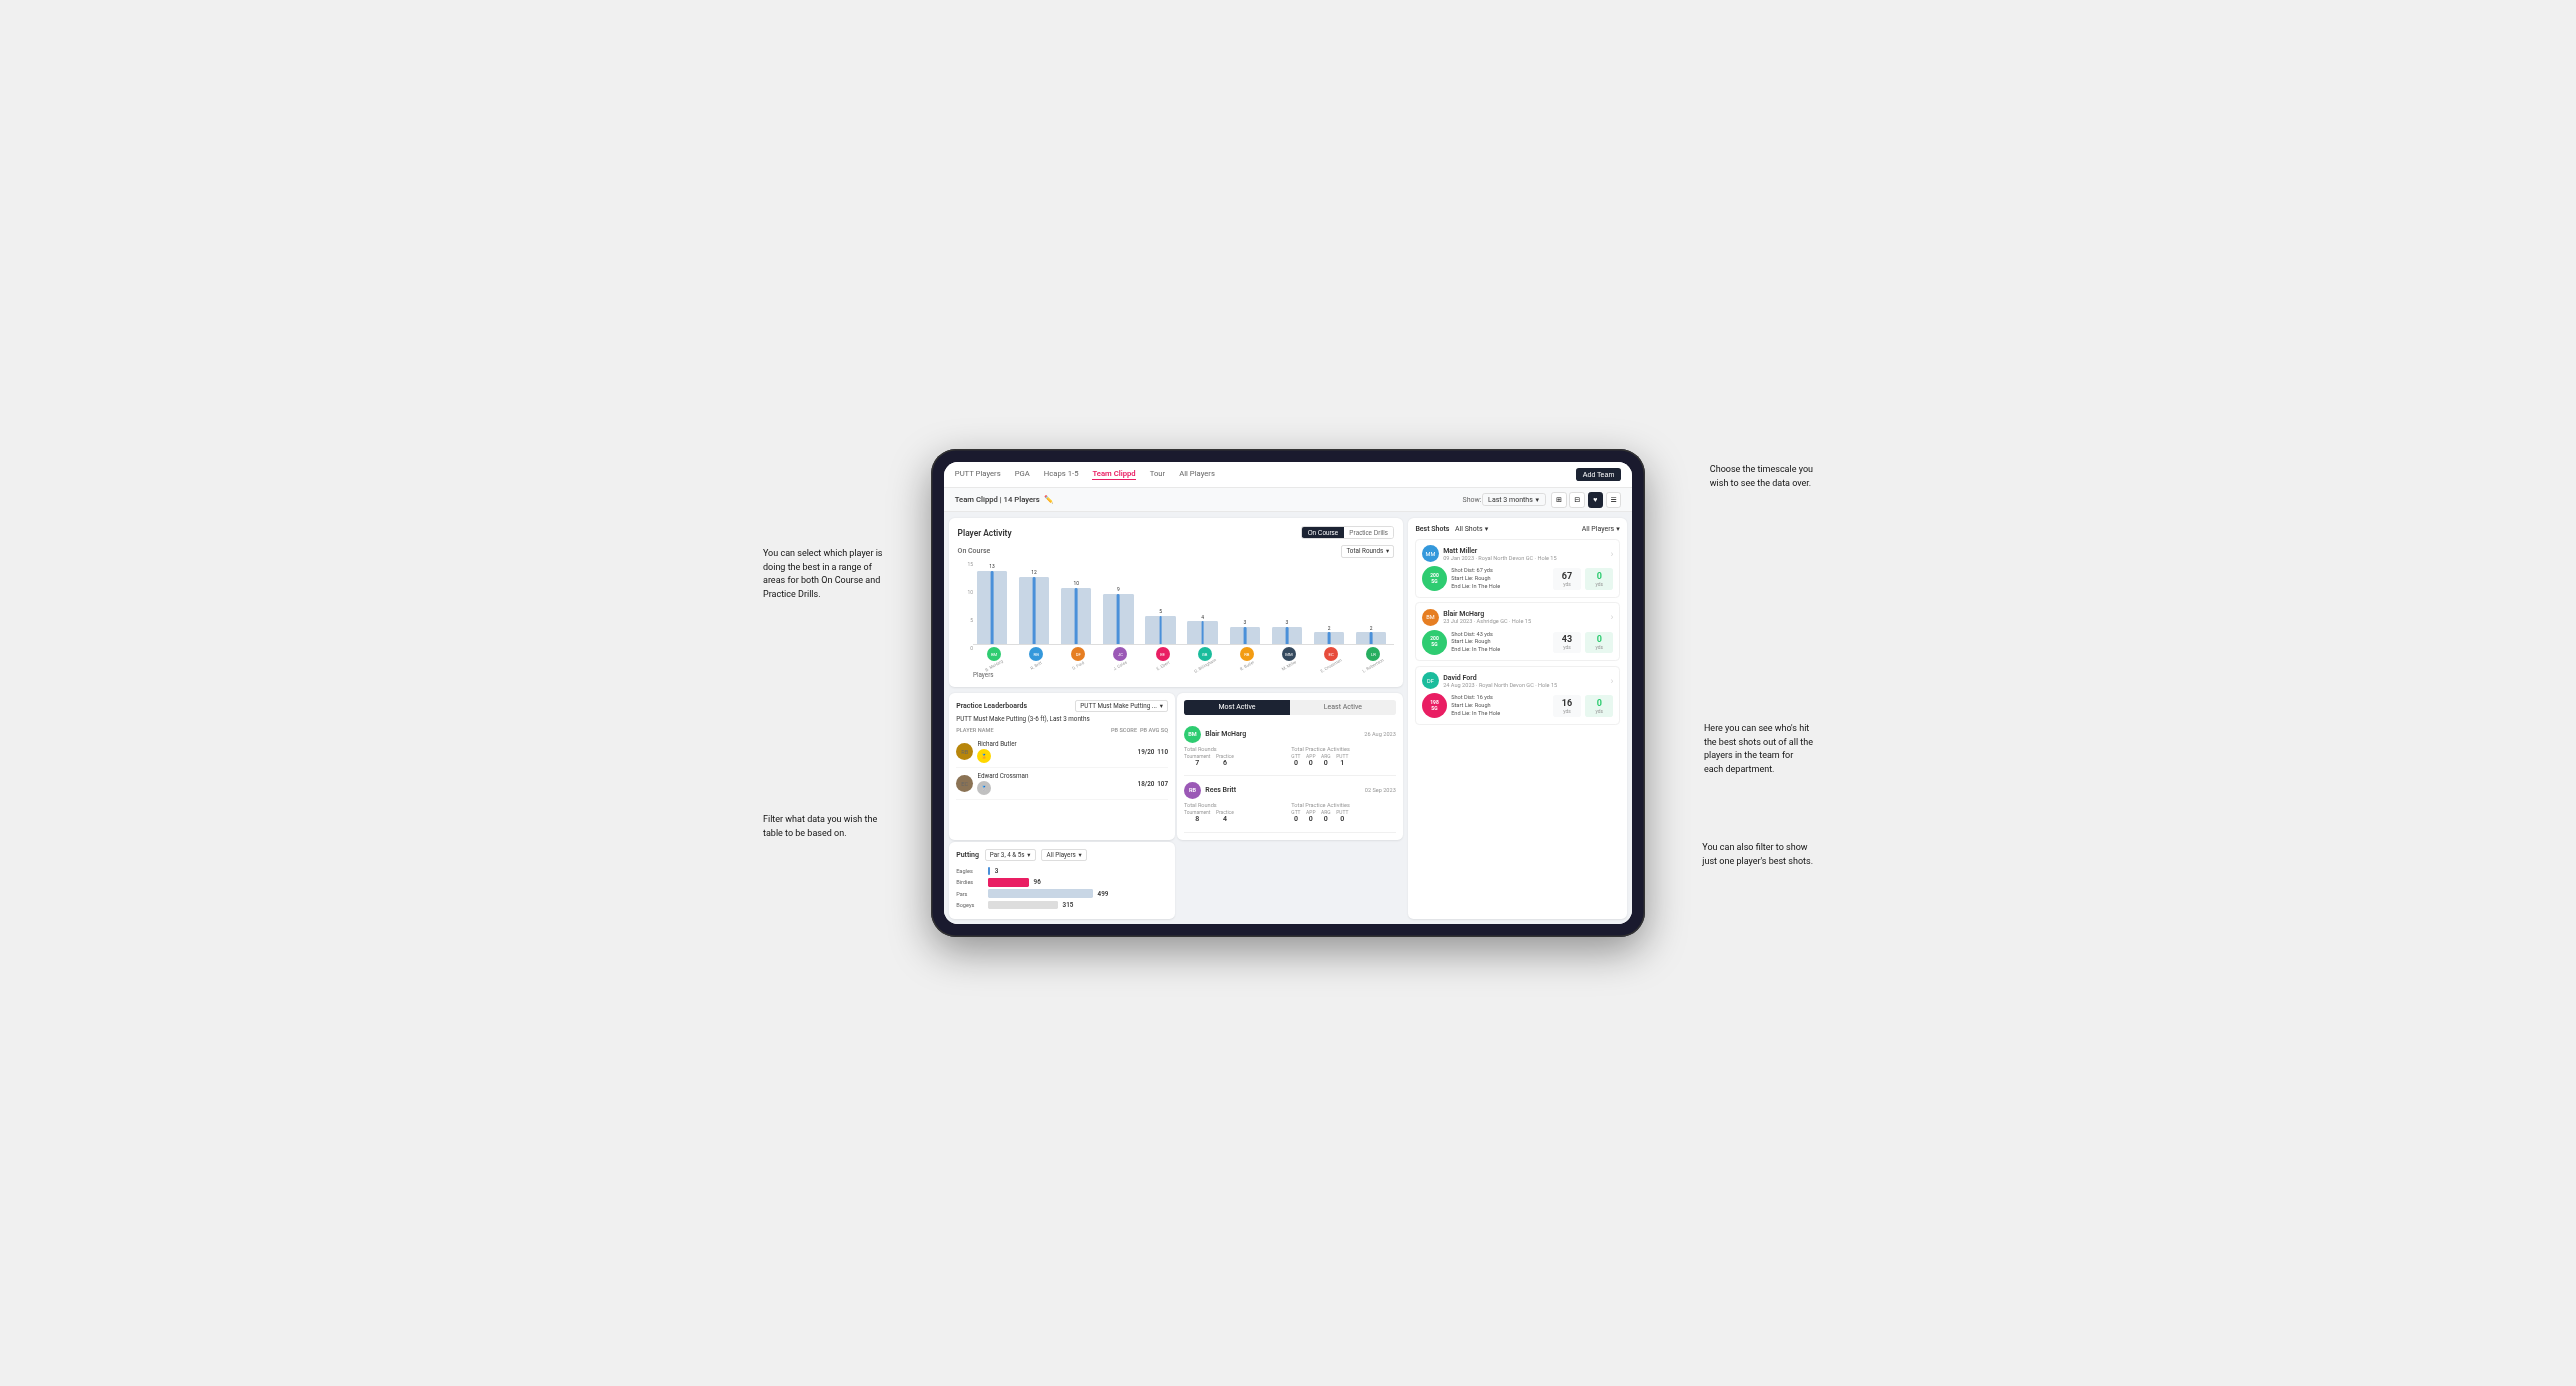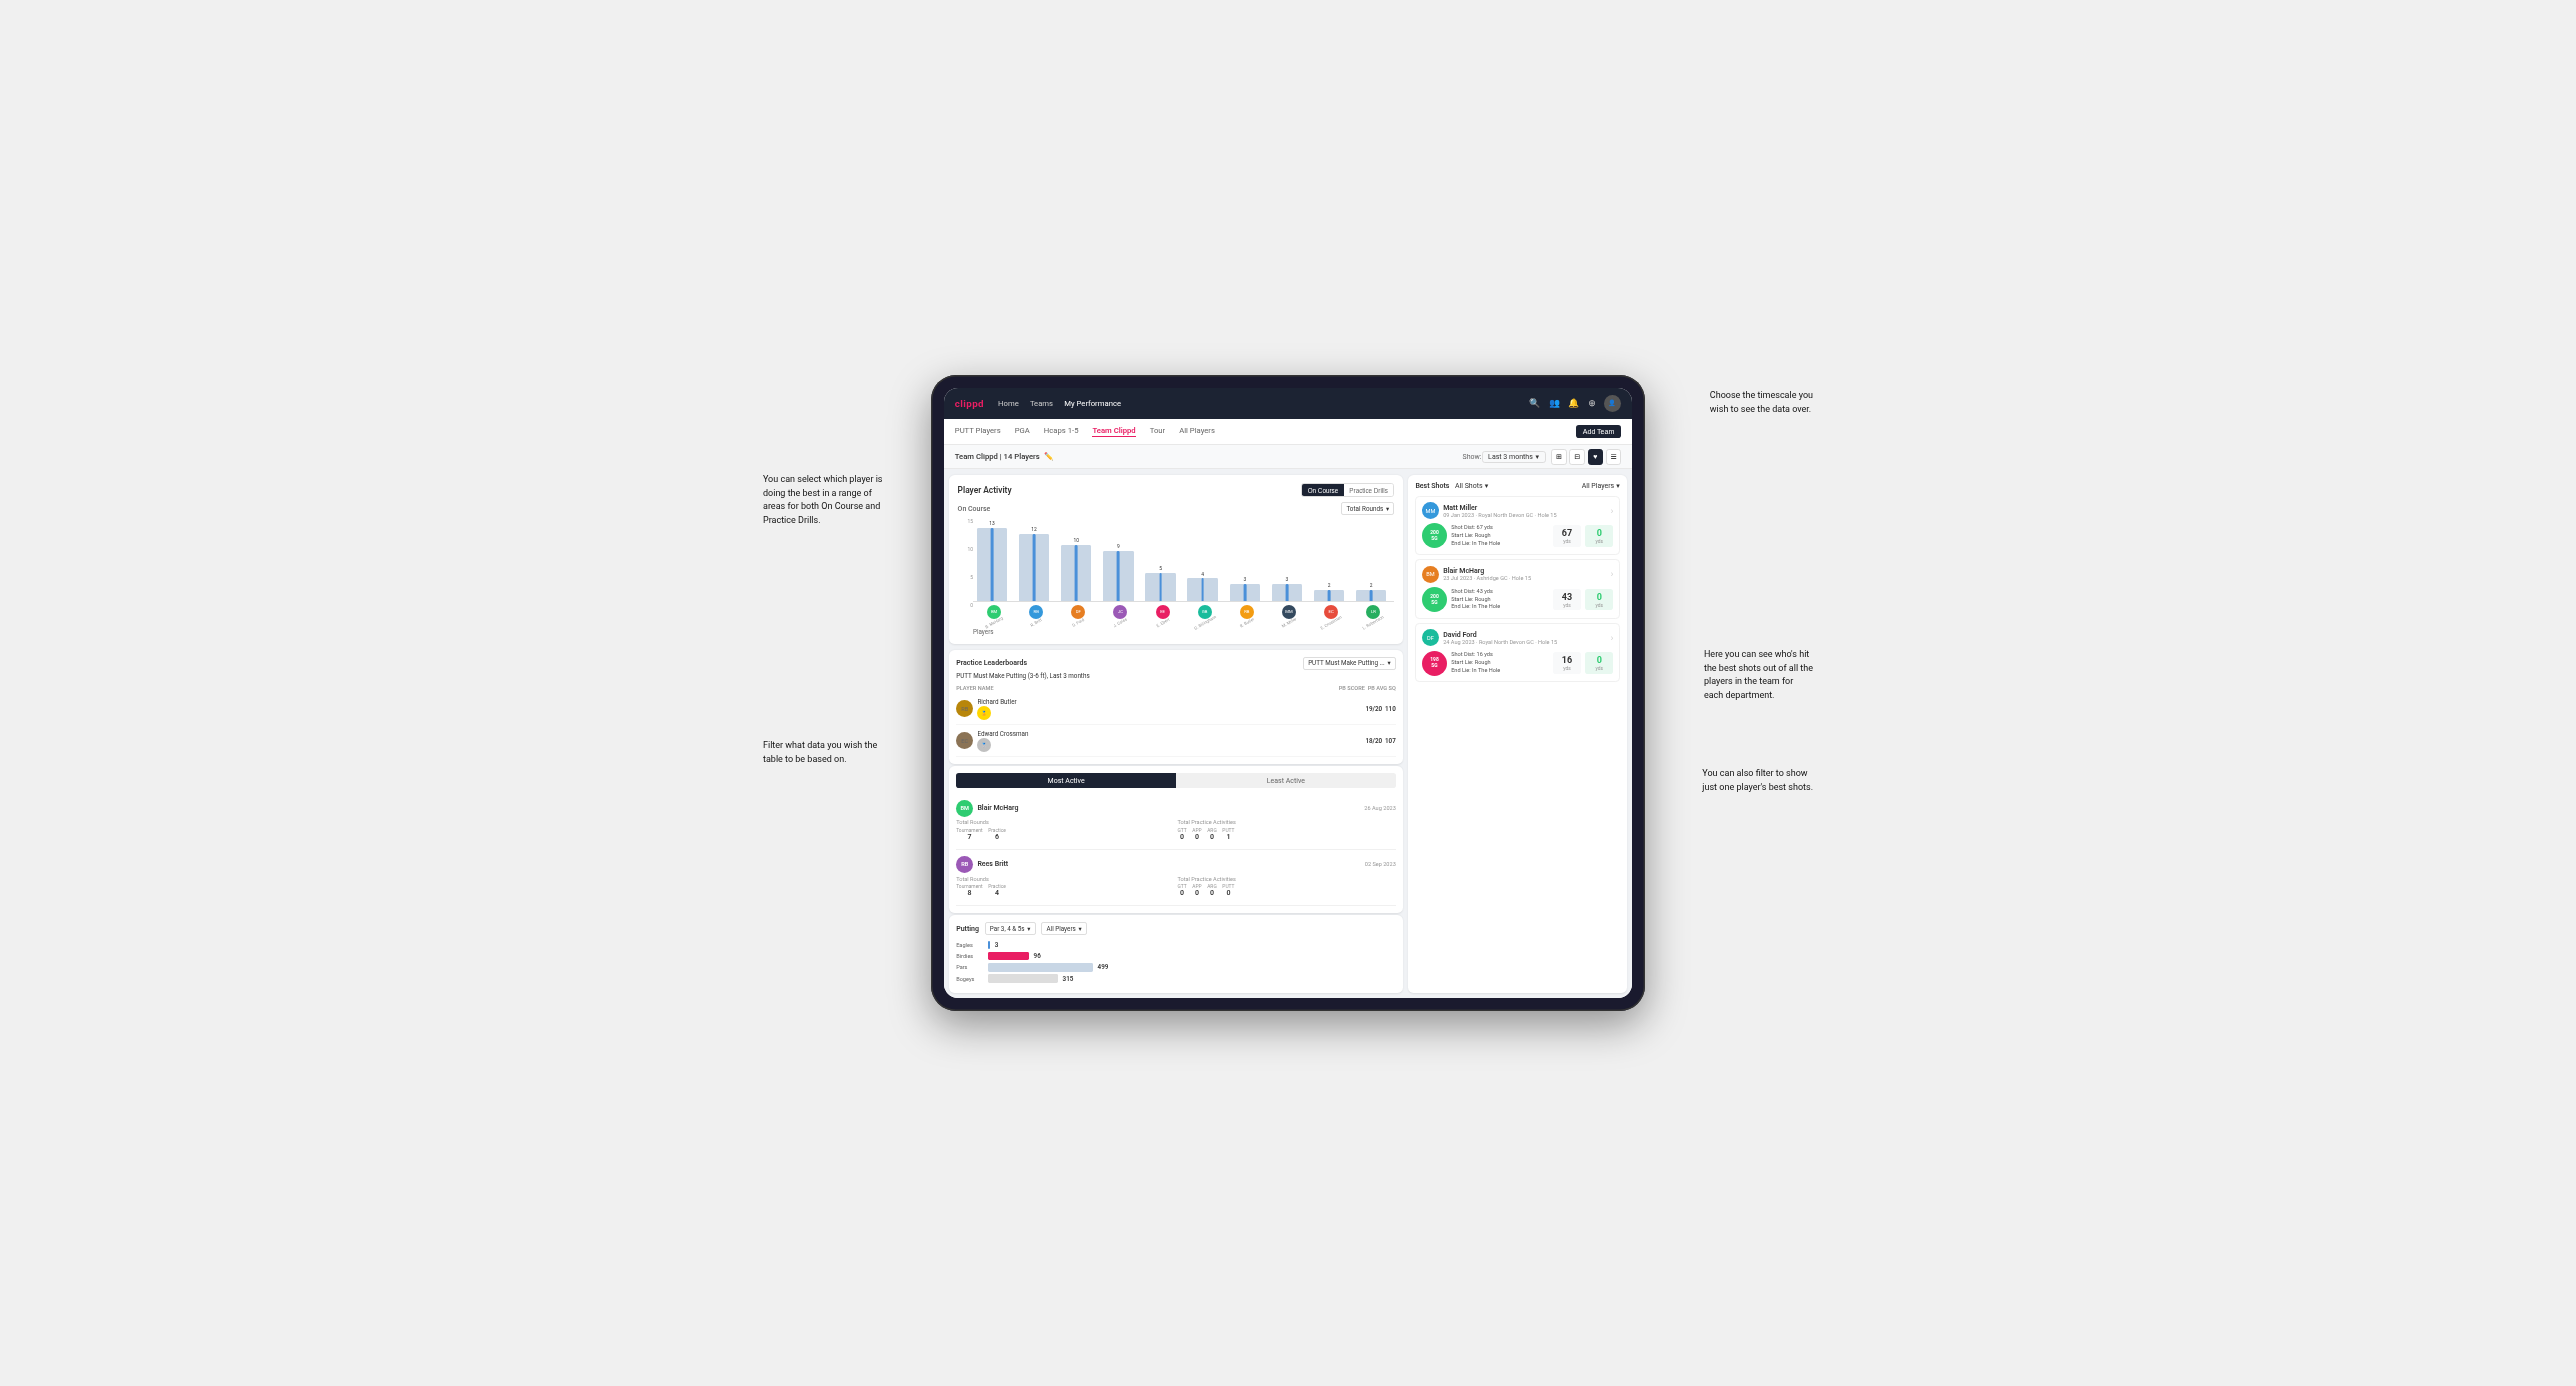--- a/index.html
+++ b/index.html
@@ -411,21 +411,21 @@
     }
     .stat-value-green {
       font-size: 9px;
       font-weight: 700;
       color: #2ecc71;
     }
 
     
     .bottom-row {
       display: grid;
-      grid-template-columns: 1fr;
+      grid-template-columns: 1fr 1fr;
       gap: 2px;
       padding: 0 5.6px 5.6px;
     }
 
     
     .practice-card {
       background: #fff;
       border-radius: 5.6px;
       padding: 7px;
       box-shadow: 0 0.7px 2.1px rgba(0,0,0,0.08);
@@ -661,35 +661,20 @@
 each department.</span>
   </div>
   <div class="annotation annotation-right-bottom">
     <span style="white-space:pre-line;">You can also filter to show
 just one player's best shots.</span>
   </div>
 
   <div class="tablet-frame">
     <div class="tablet-screen">
 
-      <div class="top-nav">
-        <span class="nav-logo">clippd</span>
-        <div class="nav-links">
-          <span class="nav-link">Home</span>
-          <span class="nav-link">Teams</span>
-          <span class="nav-link active">My Performance</span>
-        </div>
-        <div class="nav-icons">
-          <span class="nav-icon">🔍</span>
-          <span class="nav-icon">👥</span>
-          <span class="nav-icon">🔔</span>
-          <span class="nav-icon">⊕</span>
-          <div class="avatar-circle">👤</div>
-        </div>
-      </div>
 
       <div class="sub-nav">
         <span class="sub-nav-tab">PUTT Players</span>
         <span class="sub-nav-tab">PGA</span>
         <span class="sub-nav-tab">Hcaps 1-5</span>
         <span class="sub-nav-tab active">Team Clippd</span>
         <span class="sub-nav-tab">Tour</span>
         <span class="sub-nav-tab">All Players</span>
         <button class="add-team-btn">Add Team</button>
       </div>

